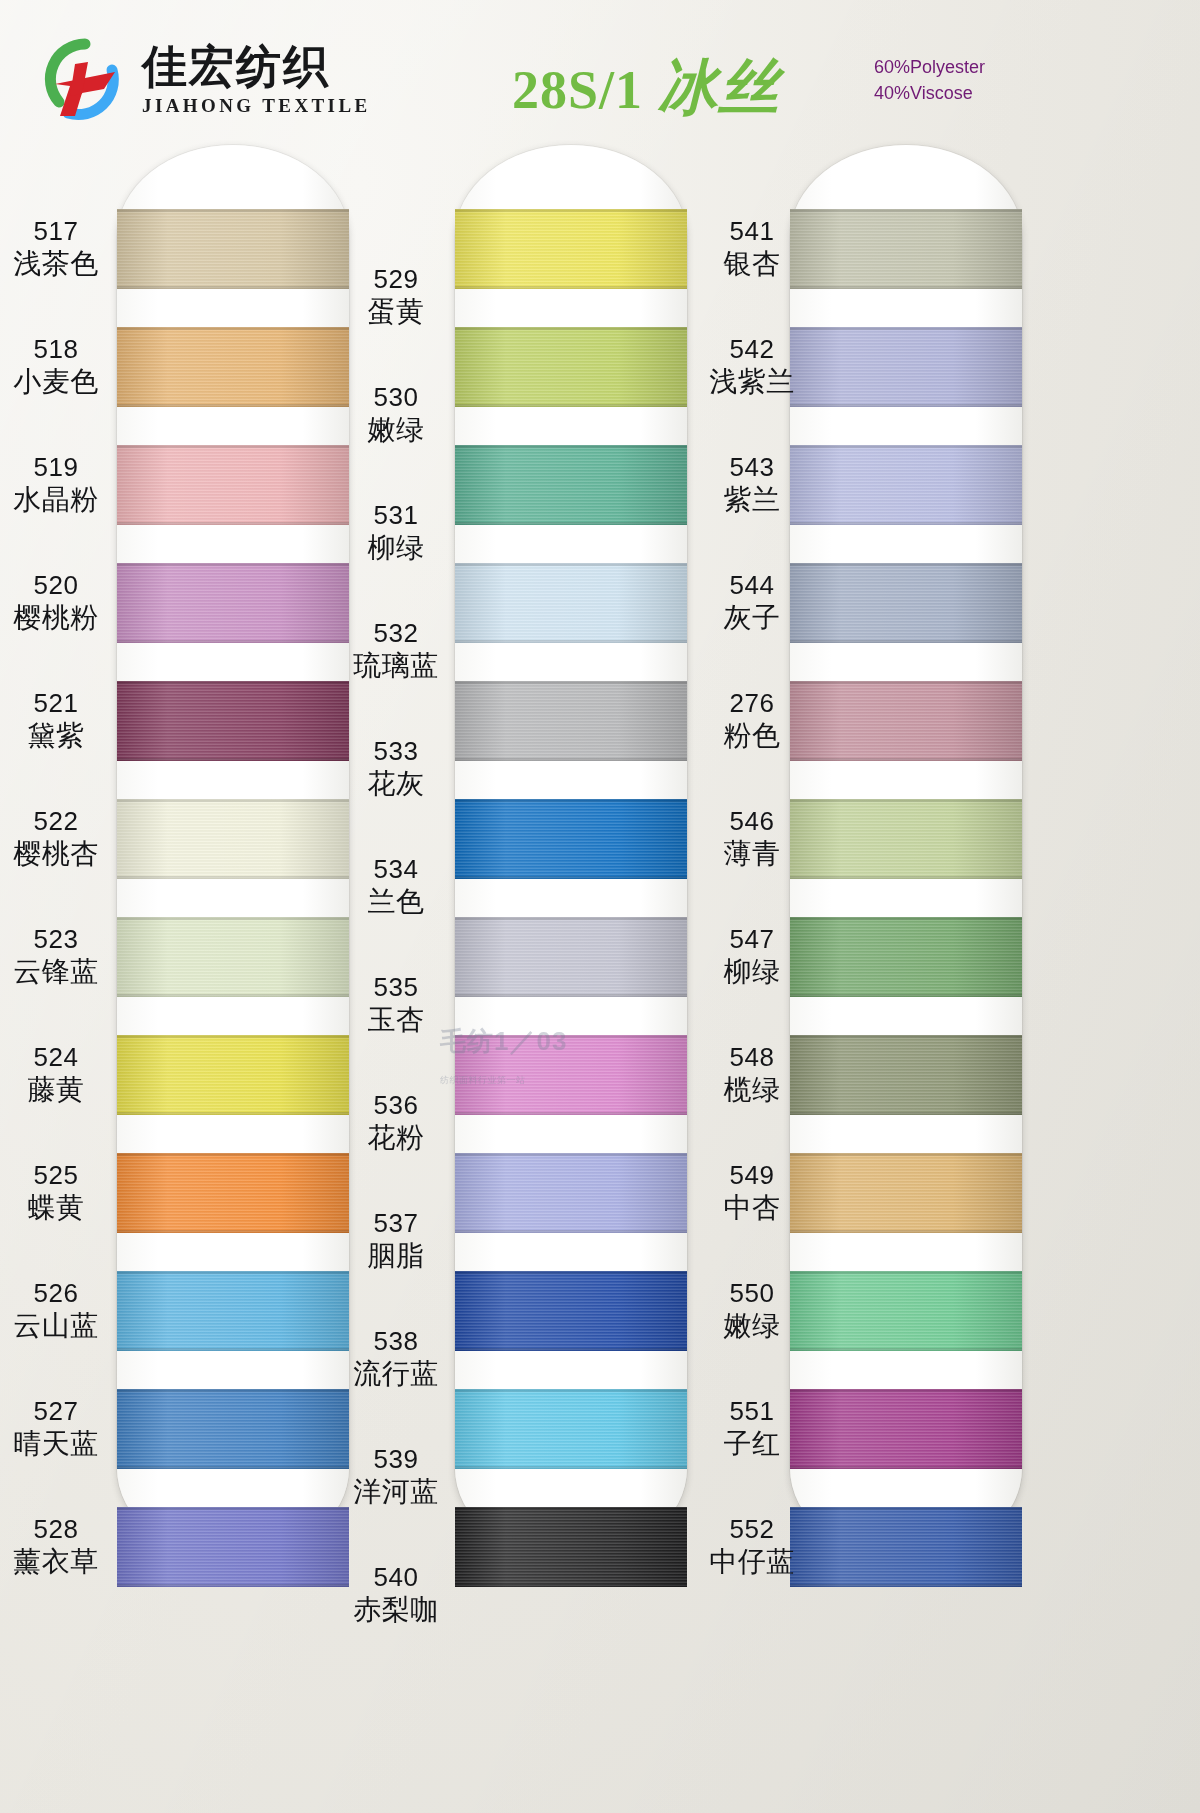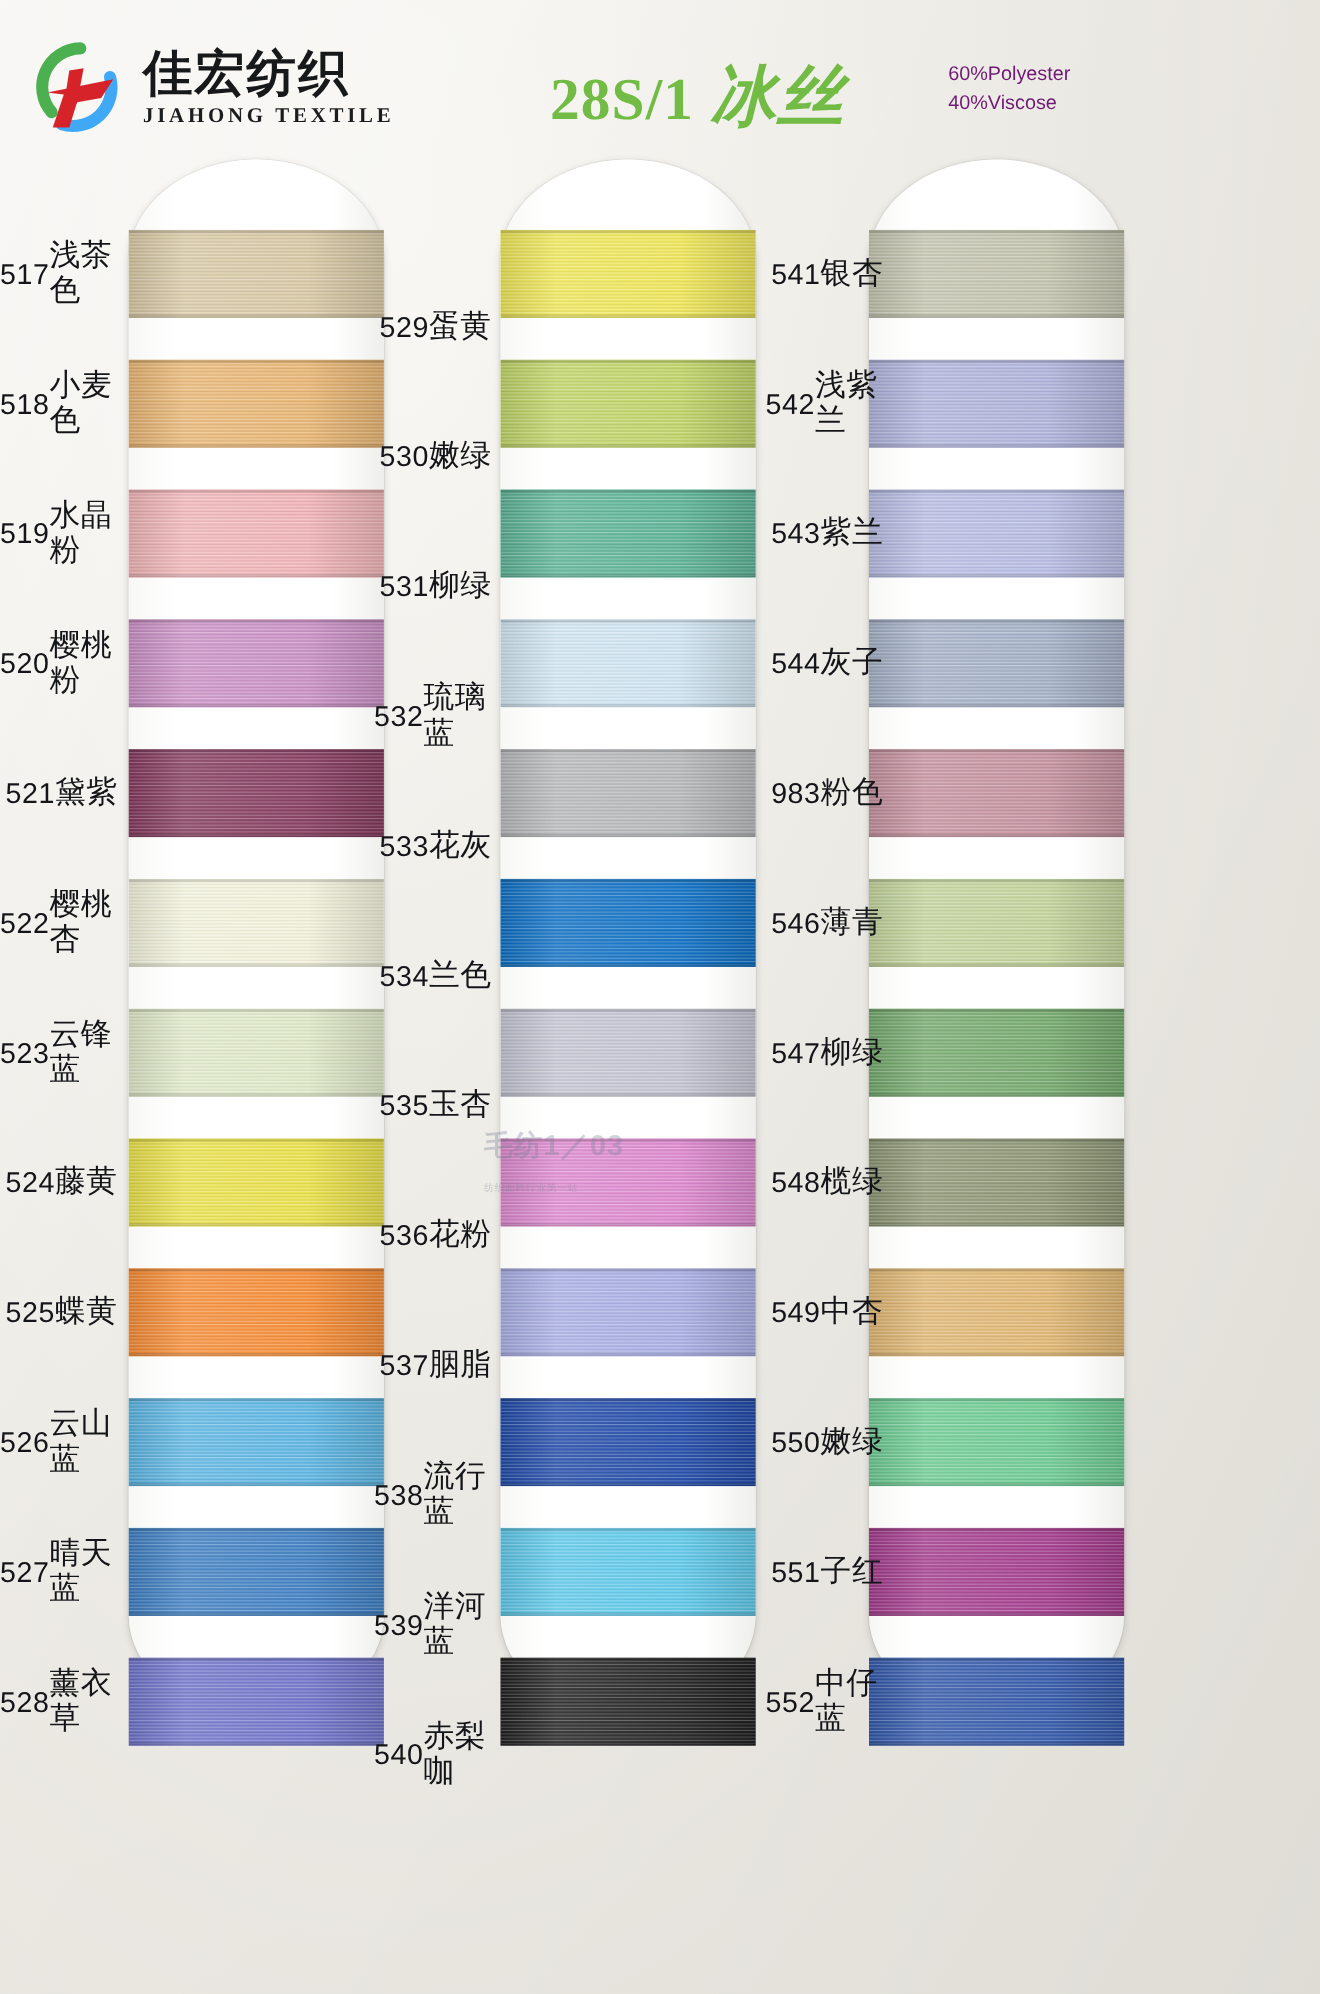--- a/index.html
+++ b/index.html
@@ -18,21 +18,21 @@
       radial-gradient(ellipse at 30% 10%, #f6f5f1 0%, #eceae4 55%, #e6e4dd 100%);
   }
   .paper:after{
     content:"";position:absolute;inset:0;
     background:linear-gradient(115deg, rgba(255,255,255,0.55) 0%, rgba(255,255,255,0) 38%, rgba(0,0,0,0.035) 100%);
     pointer-events:none;
   }
 
   
   .header{
-    position:absolute;left:0;top:0;width:1096px;height:140px;
+    position:absolute;left:12px;top:0;width:1096px;height:140px;
     display:flex;align-items:center;
   }
   .logo-wrap{
     position:absolute;left:30px;top:36px;
     display:flex;align-items:center;gap:14px;
   }
   .logo-mark{width:86px;height:86px;position:relative;flex:0 0 auto;}
   .logo-text{display:flex;flex-direction:column;line-height:1;}
   .logo-cn{
     font-size:45px;font-weight:bold;letter-spacing:2px;color:#17181a;
@@ -95,21 +95,21 @@
   .swatch .tb.top{top:0;}
   .swatch .tb.bot{bottom:0;}
 
   
   .labels{position:absolute;top:64px;width:112px;}
   #labels-0{left:0px;}
   #labels-1{left:340px;margin-top:48px;}
   #labels-2{left:696px;}
   .label{
     height:80px;margin-bottom:38px;
-    display:flex;flex-direction:row;align-items:center;justify-content:center;
+    display:flex;flex-direction:column;align-items:center;justify-content:center;
     line-height:1.16;color:#141518;
   }
   .label:last-child{margin-bottom:0;}
   .label .code{font-size:26px;letter-spacing:0.5px;}
   .label .name{
     font-size:28px;margin-top:4px;letter-spacing:0.5px;
     font-family:Liberation Mono, monospace;
   }
 
   
@@ -496,21 +496,21 @@
       </div>
       <div class="label">
         <span class="code">543</span>
         <span class="name">紫兰</span>
       </div>
       <div class="label">
         <span class="code">544</span>
         <span class="name">灰子</span>
       </div>
       <div class="label">
-        <span class="code">983</span>
+        <span class="code">276</span>
         <span class="name">粉色</span>
       </div>
       <div class="label">
         <span class="code">546</span>
         <span class="name">薄青</span>
       </div>
       <div class="label">
         <span class="code">547</span>
         <span class="name">柳绿</span>
       </div>

